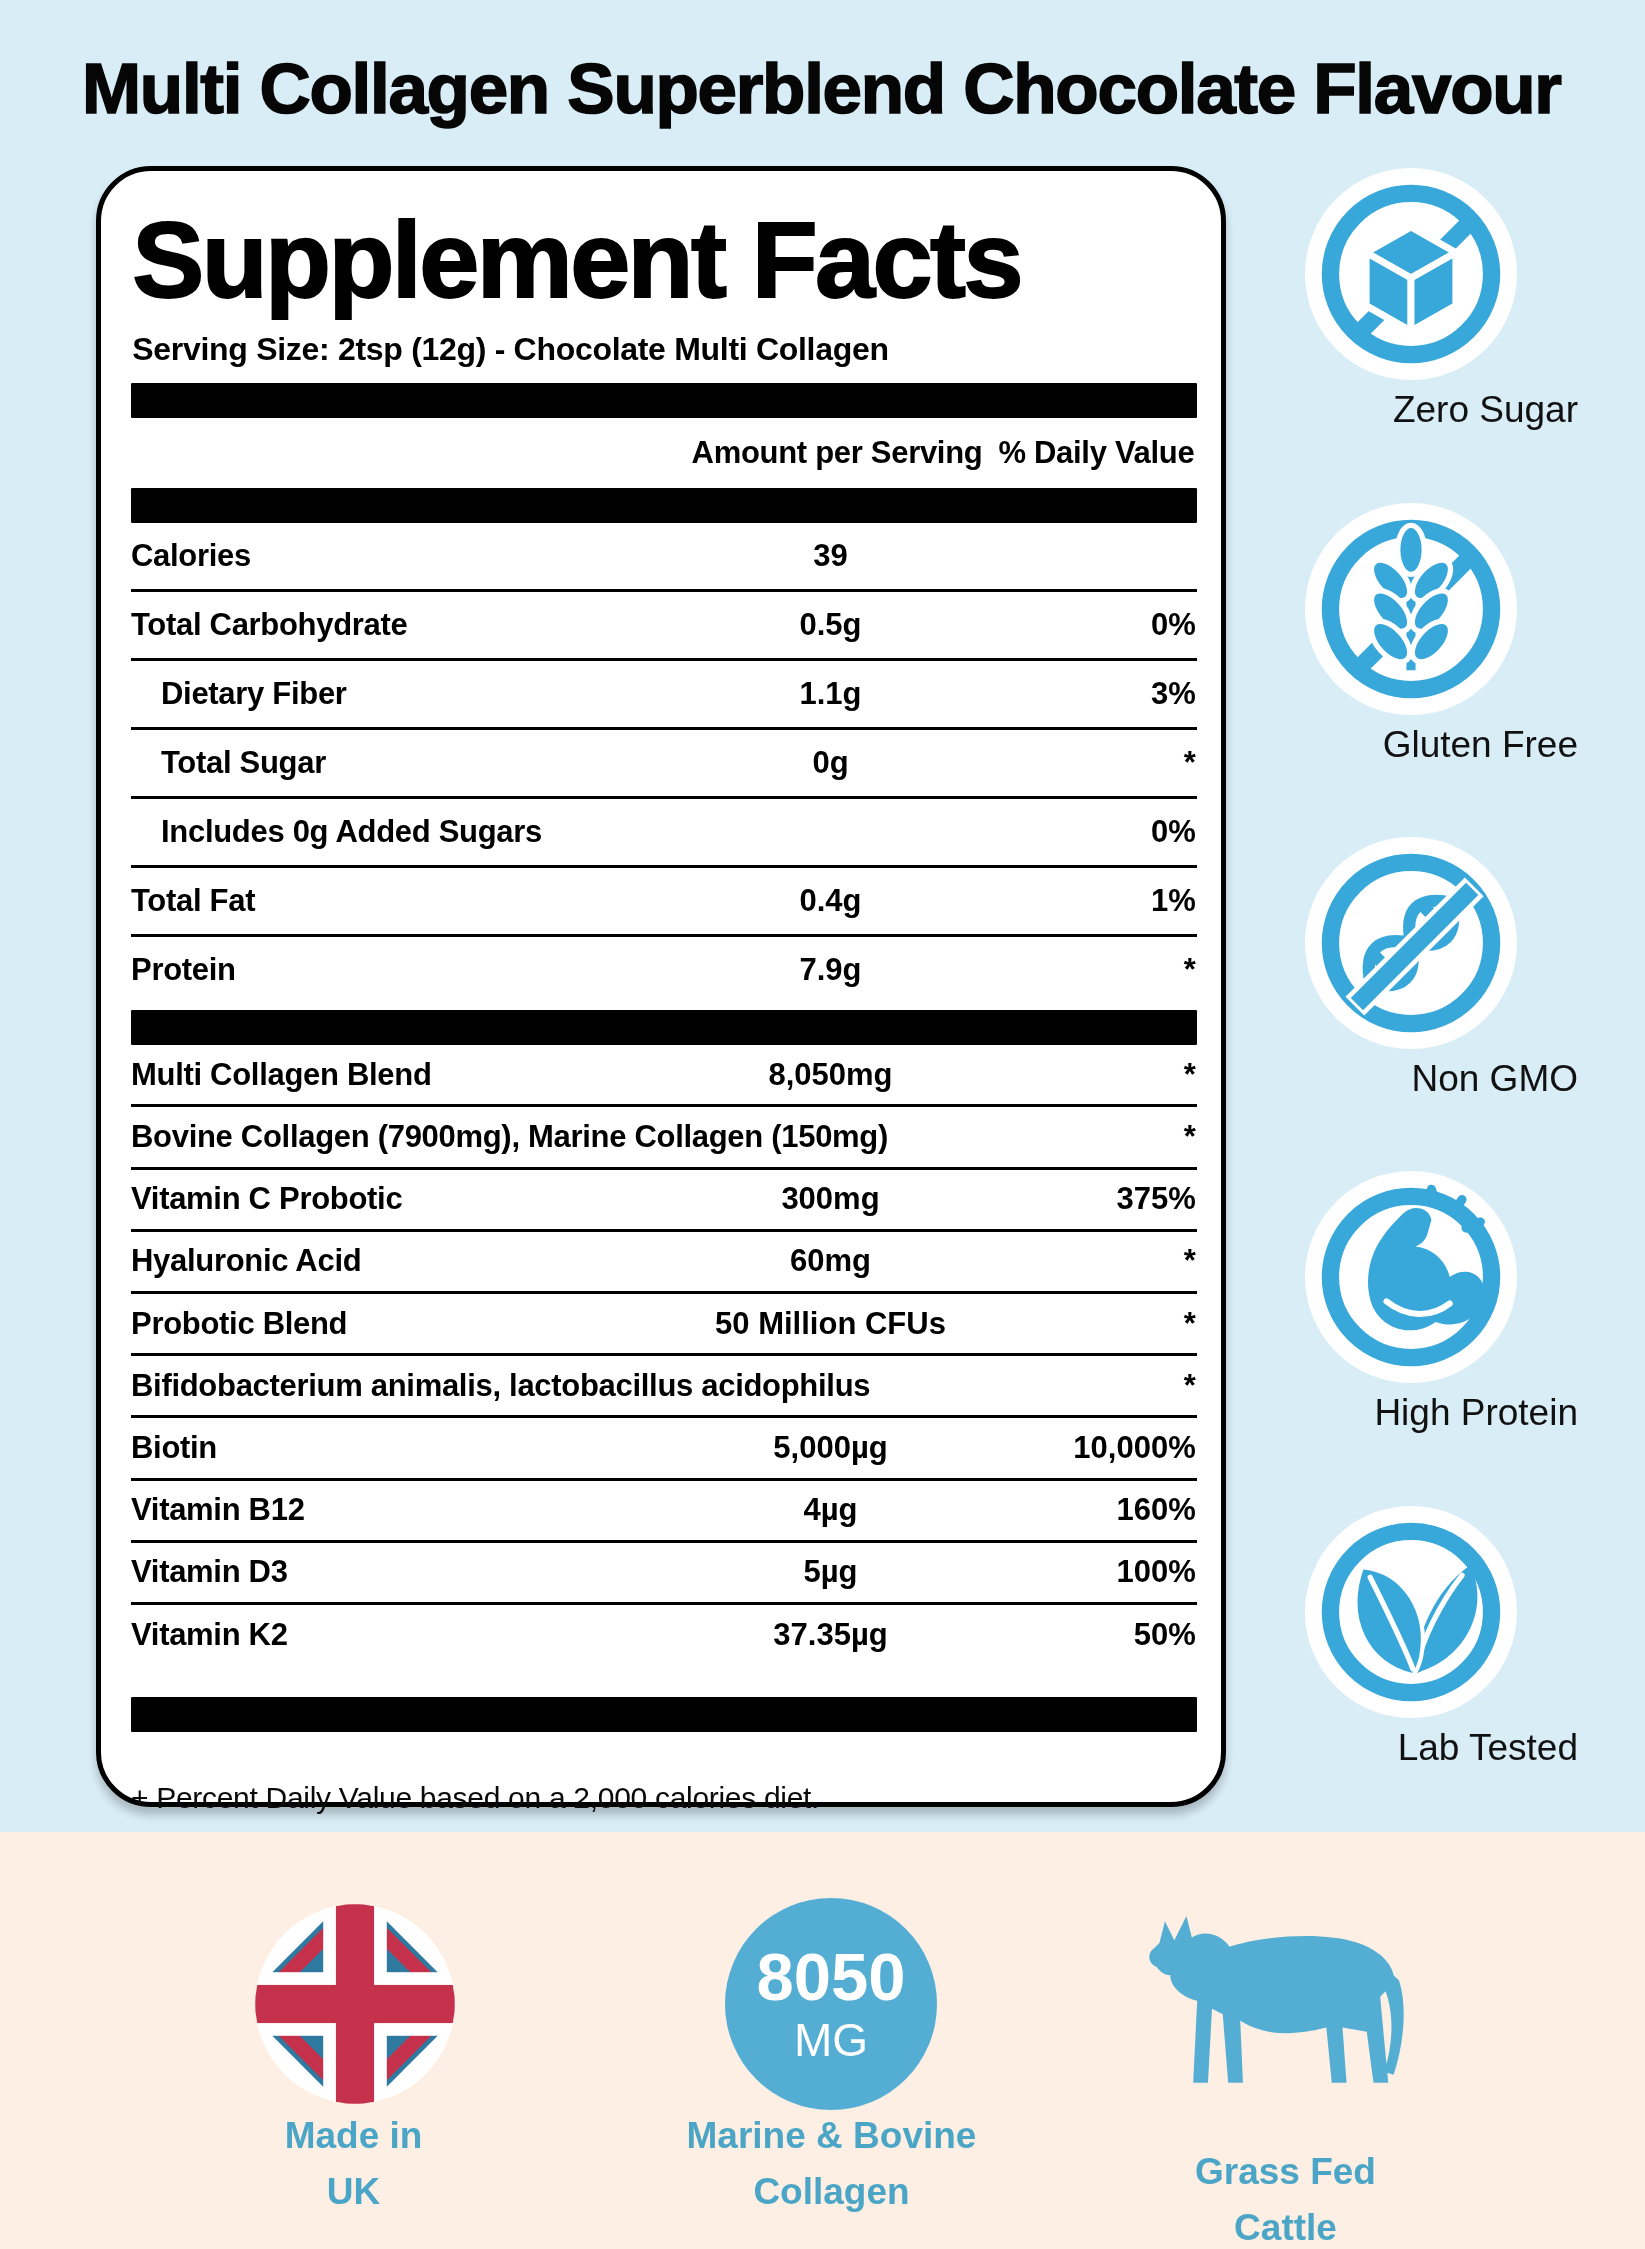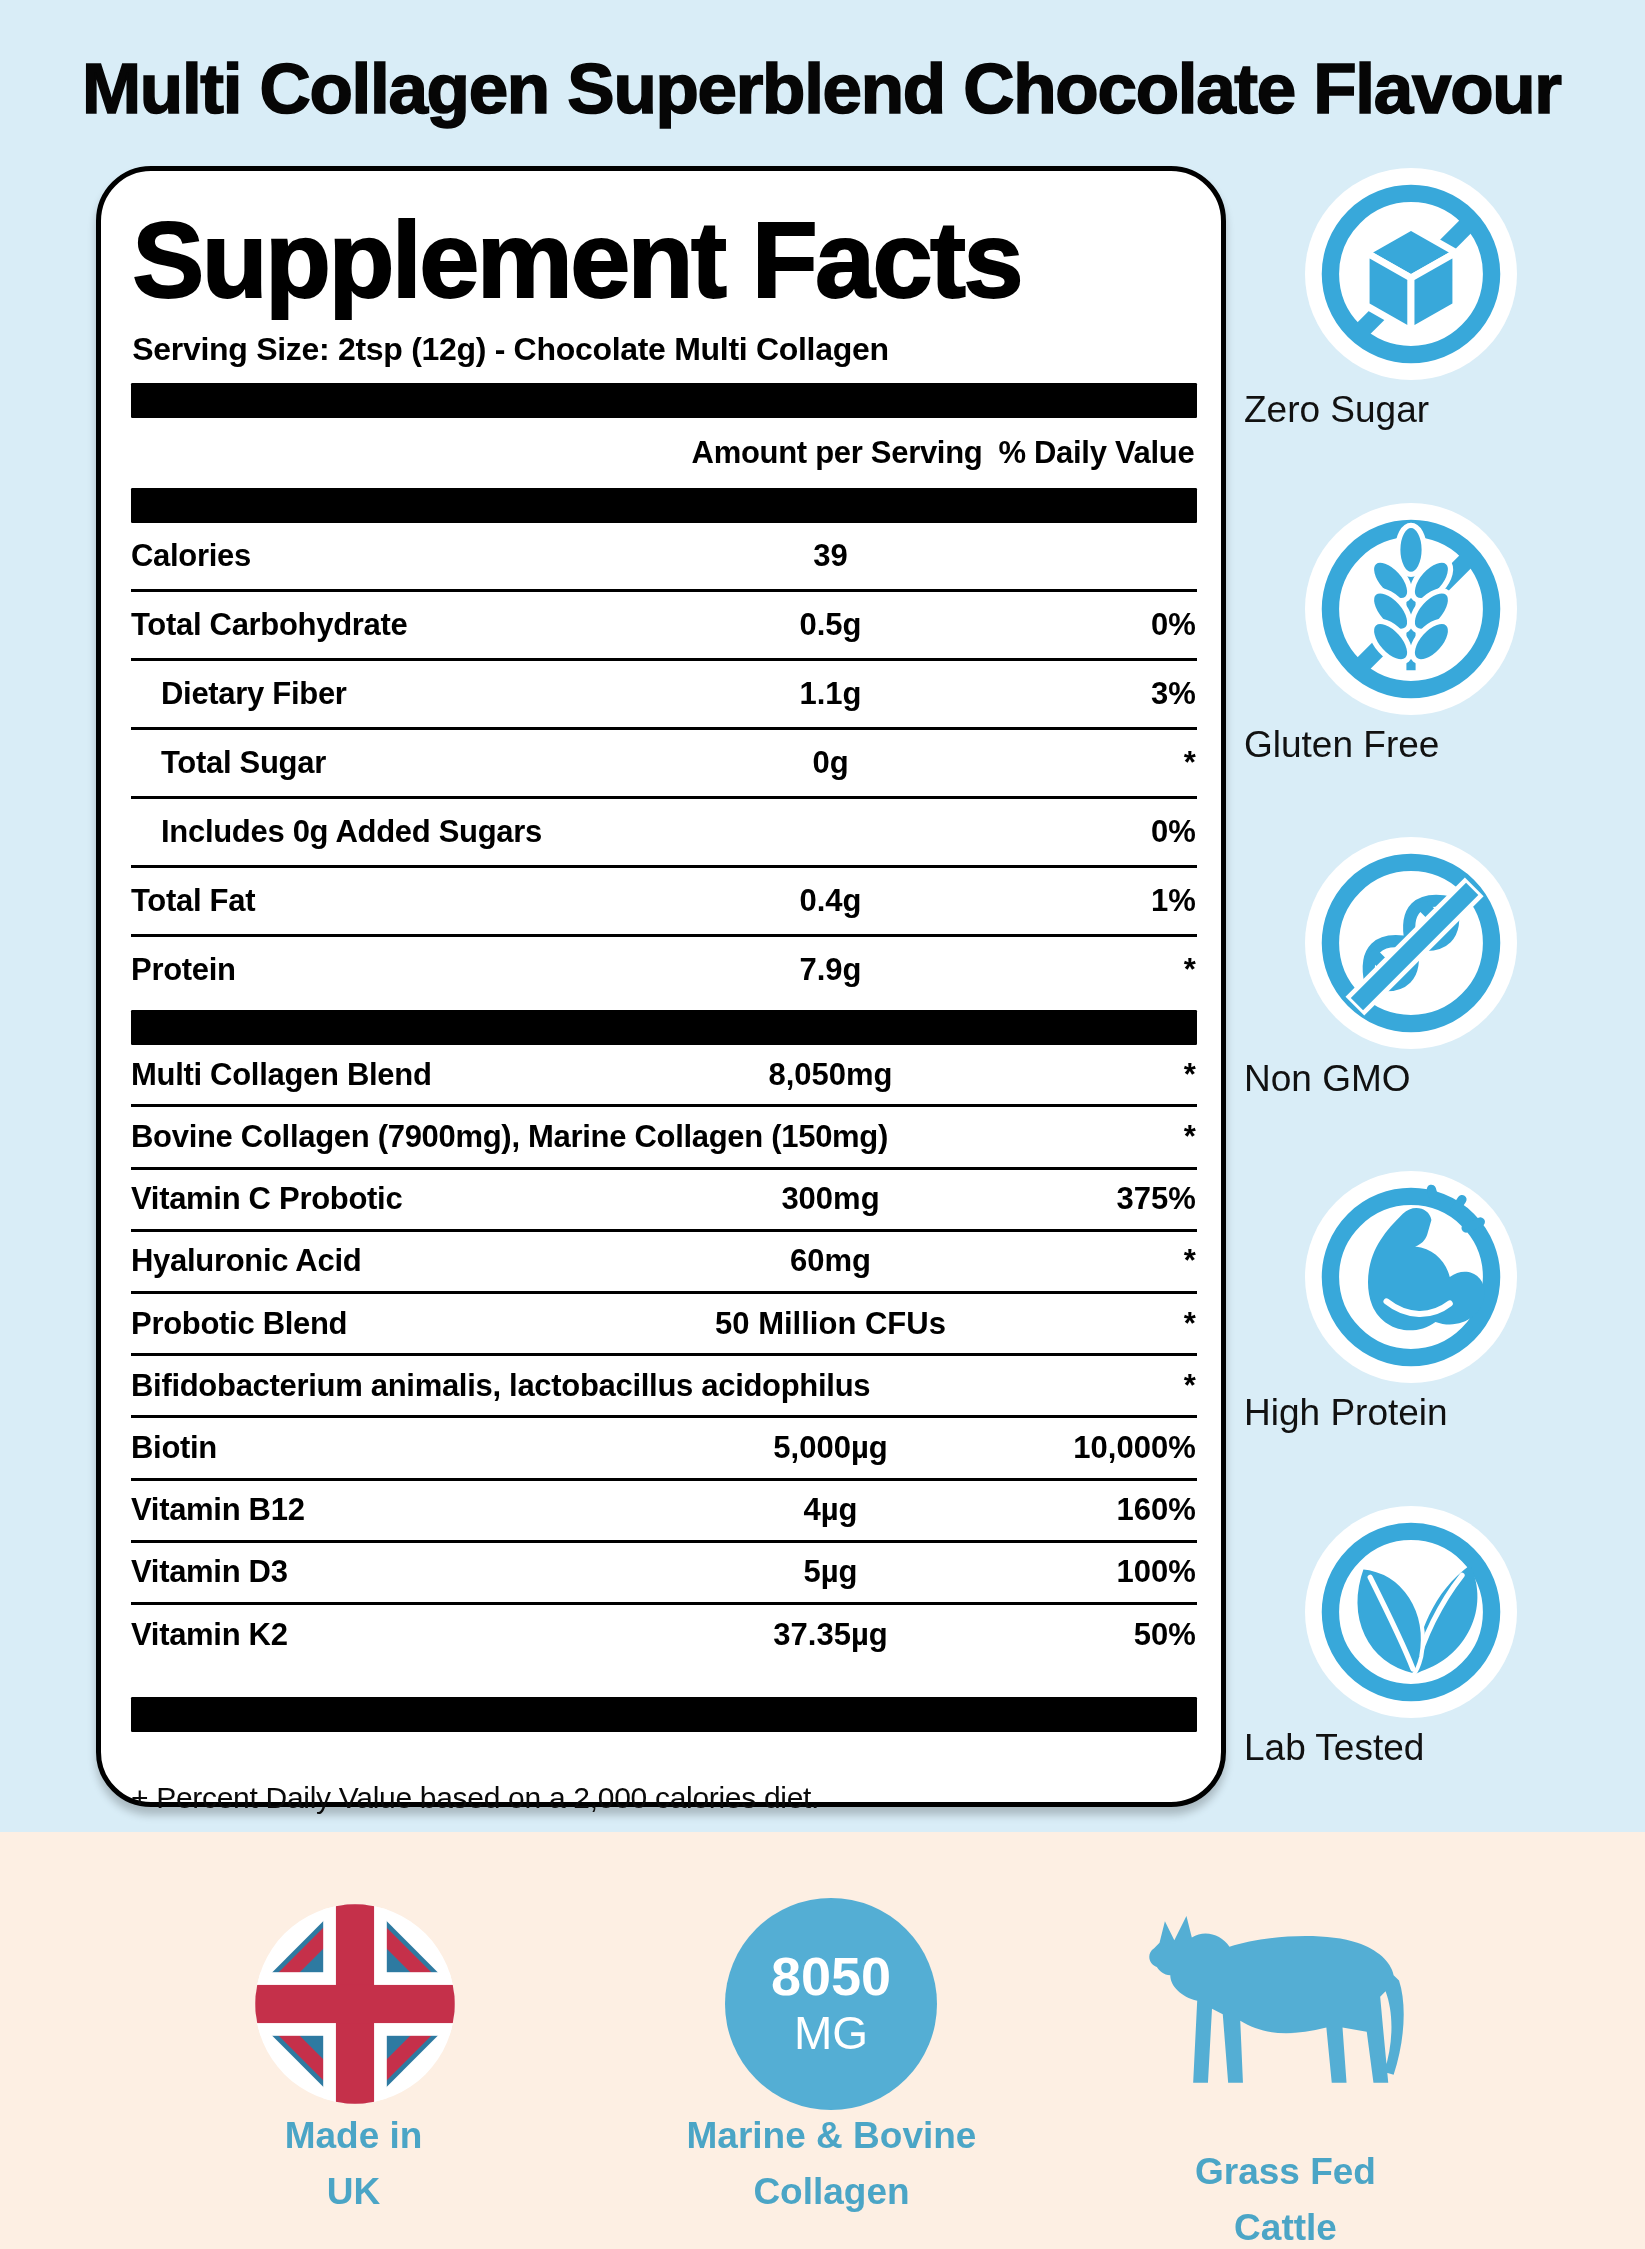--- a/index.html
+++ b/index.html
@@ -47,36 +47,36 @@
   .t-row .name{font-size:31px;font-weight:700;letter-spacing:-0.3px;}
   .t-row .amount{font-size:31px;font-weight:700;text-align:center;}
   .t-row .dv{font-size:31px;font-weight:700;text-align:right;padding-right:1.3px;}
   .t-row.indent .name{padding-left:30px;}
   .t-row.span .name{grid-column:1/3;}
   .bar-bottom{margin-top:33px;}
   .footnotes{margin-top:43px;}
   .footnotes div{font-size:30px;font-weight:400;color:#0a0a0a;line-height:1.55;letter-spacing:-0.3px;}
 
   
-  .side-badge{position:absolute;left:1244px;width:334px;text-align:left;}
+  .side-badge{position:absolute;left:1244px;width:334px;text-align:right;}
   .icon-wrap{width:212px;height:212px;margin:0 auto;background:#fff;border-radius:50%;
              display:flex;align-items:center;justify-content:center;}
   .icon-wrap svg{width:204px;height:204px;display:block;}
   .side-label{margin-top:9px;font-size:37px;font-weight:400;color:#111;letter-spacing:0;}
 
   
   .footer{position:absolute;left:0;top:1832px;width:1646px;height:418px;background:var(--footer-bg);}
   .f-icon{position:absolute;top:66px;}
   .f-label{position:absolute;top:276px;width:489px;text-align:center;
            font-size:37px;font-weight:700;color:var(--footer-text);line-height:1.52;}
   .uk-icon{left:249px;width:212px;height:212px;}
   .uk-label{left:109px;}
   .mg-badge{left:725px;width:212px;height:212px;border-radius:50%;background:var(--footer-icon);
             display:flex;flex-direction:column;align-items:center;justify-content:center;color:#fff;}
-  .mg-badge .v{font-size:54px;font-weight:700;line-height:1.1;}
+  .mg-badge .v{font-size:67px;font-weight:700;line-height:1.1;}
   .mg-badge .u{font-size:46px;font-weight:400;line-height:1.2;}
   .mg-label{left:587px;}
   .cow-icon{left:1138px;width:296px;height:206px;top:63px;}
   .cow-label{left:1041px;margin-top:36px;}
 </style>
 </head>
 <body>
 
 <div id="canvas">
 

